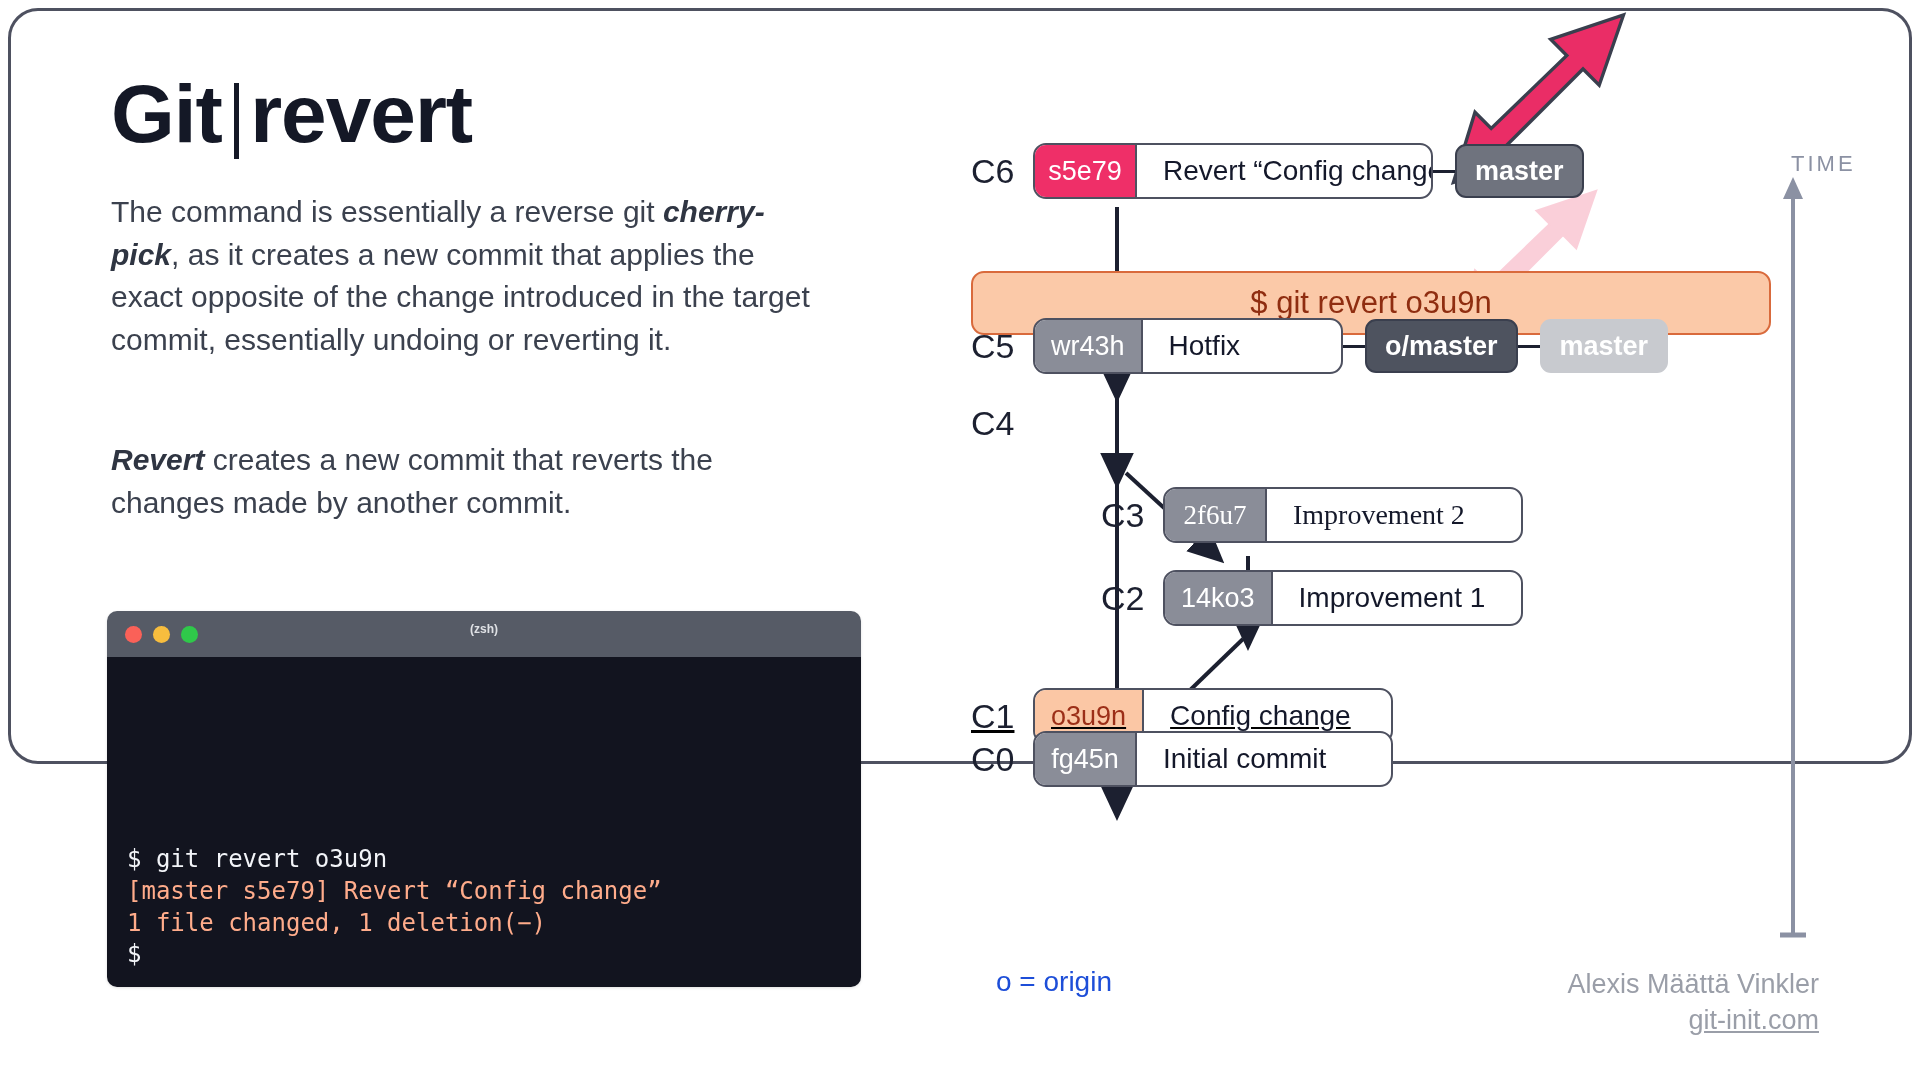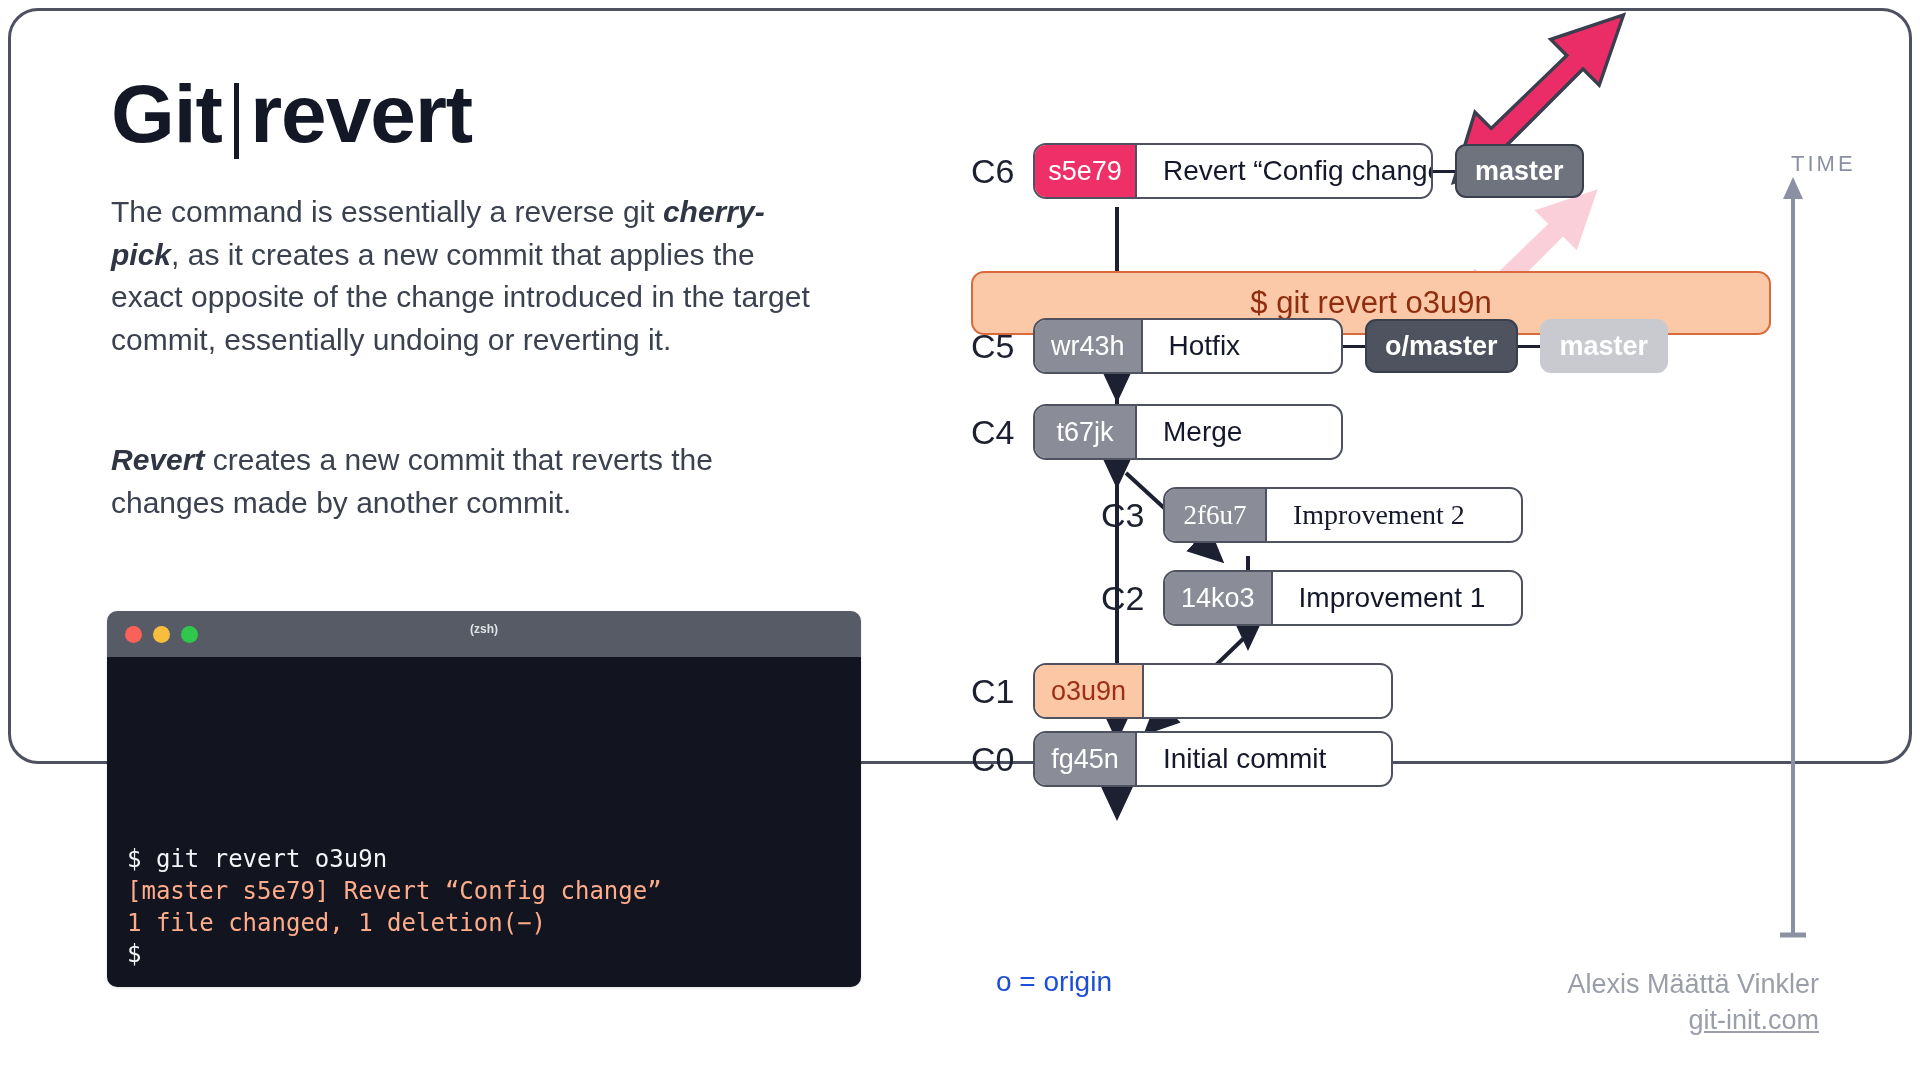--- a/index.html
+++ b/index.html
@@ -255,46 +255,43 @@
         <div class="msg">Hotfix</div>
       </div>
       <div class="connector"></div>
       <div class="badge dark">o/master</div>
       <div class="connector"></div>
       <div class="badge ghost">master</div>
     </div>
 
     <div class="row" style="left:0px; top:393px;">
       <div class="clabel">C4</div>
-      <div class="card" style="width:310px;">
-        <div class="hash">t67jk</div>
-        <div class="msg">Merge</div>
-      </div>
     </div>
 
     <div class="row" style="left:130px; top:476px;">
       <div class="clabel">C3</div>
       <div class="card" style="width:360px;font-family:Liberation Serif, serif;">
         <div class="hash">2f6u7</div>
         <div class="msg">Improvement 2</div>
       </div>
     </div>
 
     <div class="row" style="left:130px; top:559px;">
       <div class="clabel">C2</div>
       <div class="card" style="width:360px;">
         <div class="hash">14ko3</div>
         <div class="msg">Improvement 1</div>
       </div>
     </div>
 
-    <div class="row" style="left:0px; top:652px;">
+    <div class="row" style="left:0px; top:677px;text-decoration:underline;">
       <div class="clabel">C1</div>
       <div class="card" style="width:360px;">
         <div class="hash peach">o3u9n</div>
+        <div class="msg">Config change</div>
       </div>
     </div>
 
     <div class="row" style="left:0px; top:720px;">
       <div class="clabel">C0</div>
       <div class="card" style="width:360px;">
         <div class="hash">fg45n</div>
         <div class="msg">Initial commit</div>
       </div>
     </div>

